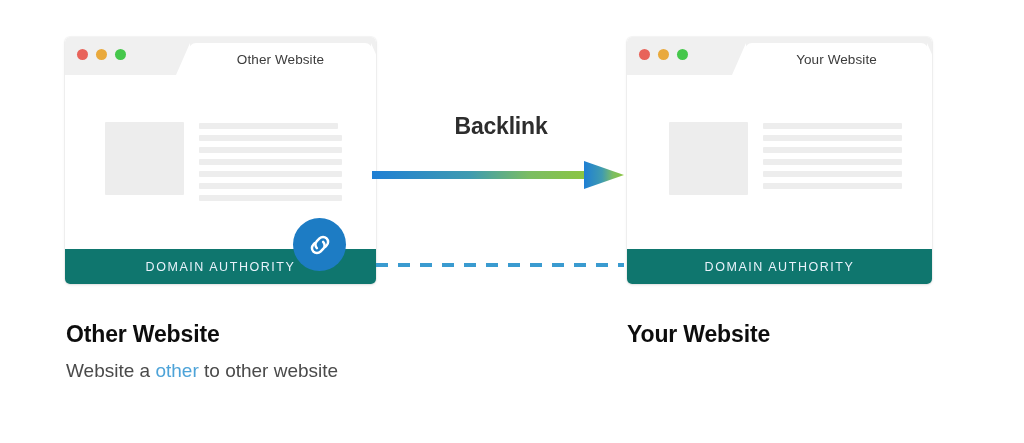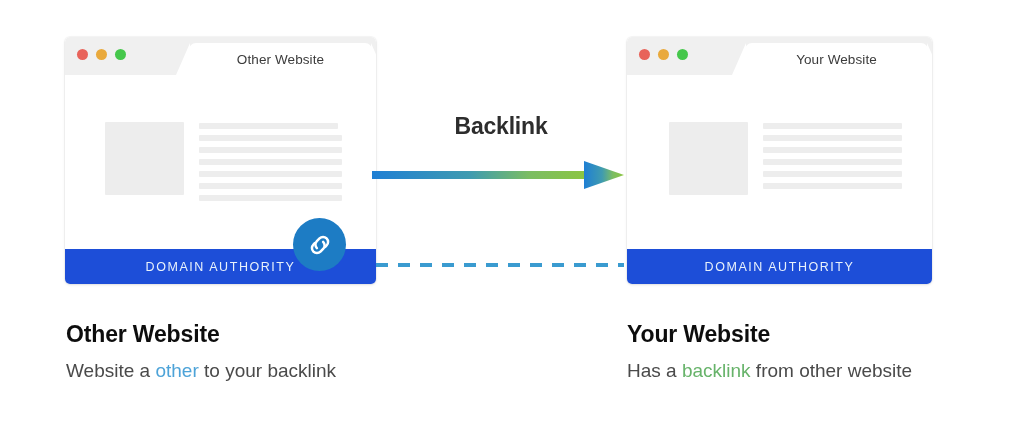--- a/index.html
+++ b/index.html
@@ -156,21 +156,21 @@
     align-items: center;
     justify-content: center;
     z-index: 5;
   }
   .link-badge svg { display: block; }
 
   .da-bar {
     position: absolute;
     left: 0; right: 0; bottom: 0;
     height: 35px;
-    background: #1d4ed8;
+    background: #0f766e;
     display: flex;
     align-items: center;
     justify-content: center;
   }
   .da-text {
     color: #e9f2fb;
     font-size: 12.5px;
     letter-spacing: 1.55px;
     font-weight: 400;
     white-space: nowrap;
@@ -329,21 +329,20 @@
       </div>
     </div>
 
     <div class="da-bar">
       <span class="da-text">DOMAIN AUTHORITY</span>
     </div>
   </div>
 
   <div class="caption left">
     <div class="caption-title">Other Website</div>
-    <div class="caption-sub"><span>Website a </span><span class="hl-blue">other</span><span> to your backlink</span></div>
+    <div class="caption-sub"><span>Website a </span><span class="hl-blue">other</span><span> to other website</span></div>
   </div>
 
   <div class="caption right">
     <div class="caption-title">Your Website</div>
-    <div class="caption-sub"><span>Has a </span><span class="hl-green">backlink</span><span> from other website</span></div>
   </div>
 
 </div>
 
 </body></html>

